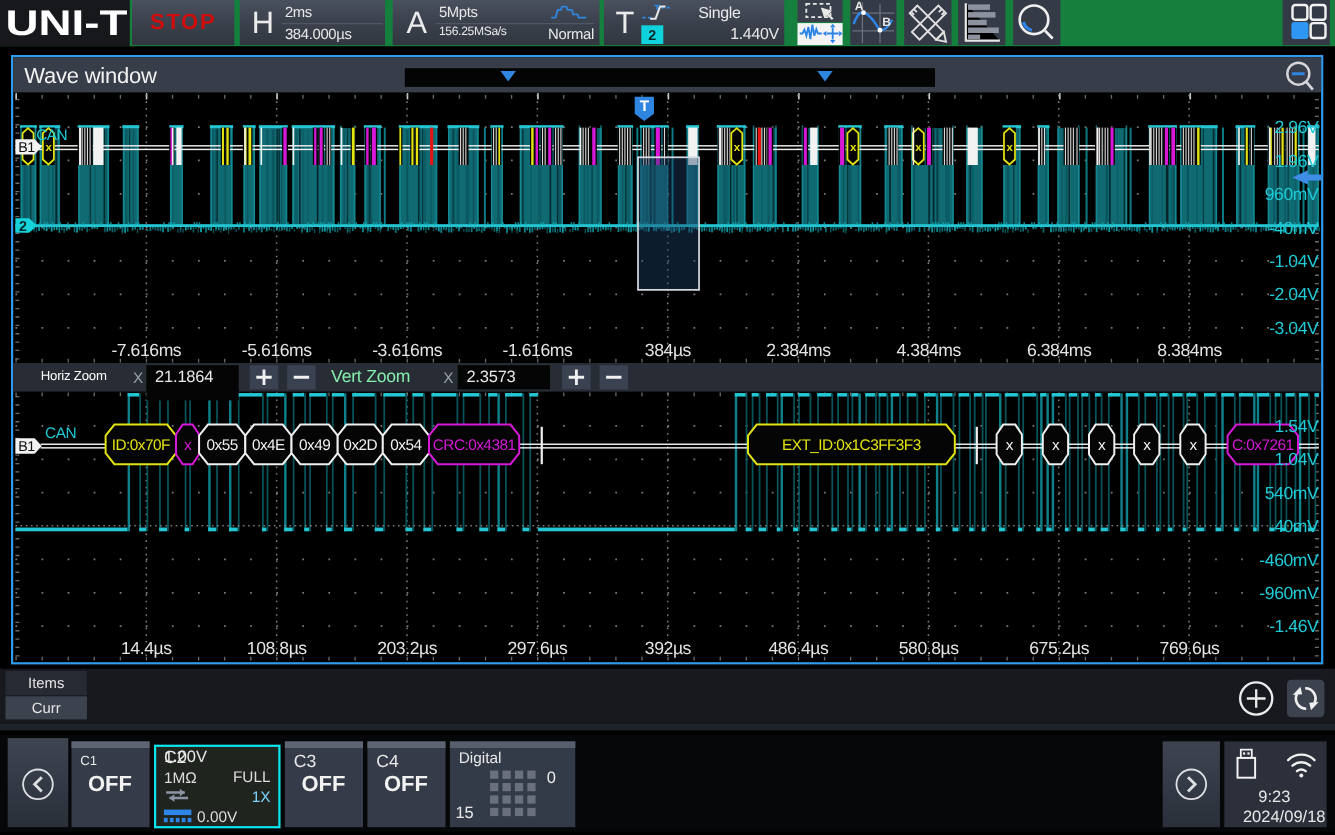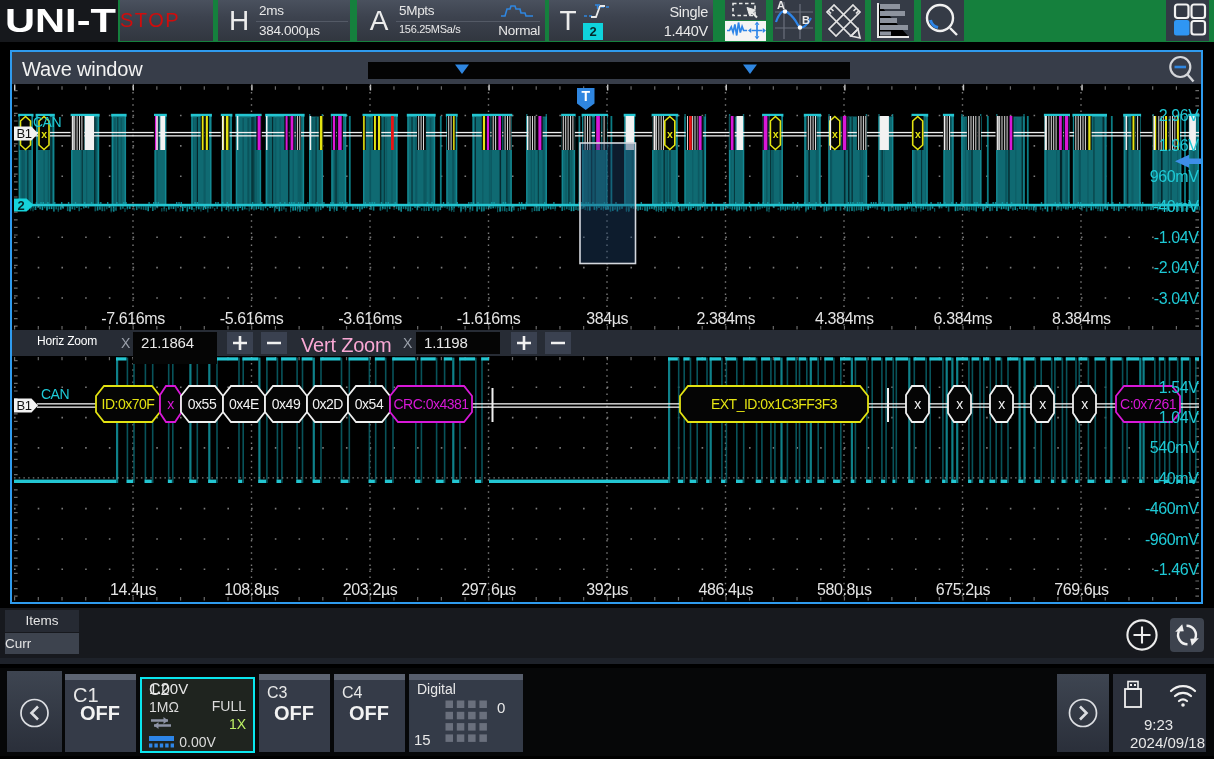--- a/index.html
+++ b/index.html
@@ -4,21 +4,21 @@
 body{width:1214px;height:759px;background:#000;font-family:"Liberation Sans",sans-serif;overflow:hidden}
 #page{position:relative;width:1214px;height:759px;background:#000}
 .abs{position:absolute}
 .panel{background:linear-gradient(180deg,#4a515e 0%,#3d434f 40%,#31363f 100%)}
 </style></head><body>
 <div id="page">
 
 <div class="abs" style="left:0;top:0;width:1214px;height:42px;background:#15803d">
   <div class="abs" style="left:0;top:0;width:118px;height:42px;background:#16181c"></div>
   <div class="abs" style="left:5px;top:0;width:114px;height:42px;color:#fff;font-weight:bold;font-size:32.5px;letter-spacing:0;transform:scaleX(1.28);transform-origin:left center;line-height:42px">UNI-T</div>
-  <div class="abs panel" style="left:120px;top:0;width:93px;height:41px;color:#d00c0c;font-weight:normal;font-size:20px;letter-spacing:1.5px;text-align:left;line-height:41px">STOP</div>
+  <div class="abs panel" style="left:120px;top:0;width:93px;height:41px;color:#d00c0c;font-weight:bold;font-size:20px;letter-spacing:1.5px;text-align:center;line-height:41px">STOP</div>
 
   <div class="abs panel" style="left:218px;top:0;width:132px;height:41px"></div>
   <div class="abs" style="left:224px;top:6px;width:30px;height:30px;color:#ececec;font-size:28px;line-height:30px;text-align:center">H</div>
   <div class="abs" style="left:256px;top:20.5px;width:92px;height:1px;background:#545a66"></div>
   <div class="abs" style="left:259px;top:3px;font-size:13.5px;color:#e8e8e8;letter-spacing:-0.3px">2ms</div>
   <div class="abs" style="left:259px;top:23px;font-size:13.5px;color:#e8e8e8;letter-spacing:-0.3px">384.000µs</div>
 
   <div class="abs panel" style="left:357px;top:0;width:188px;height:41px"></div>
   <div class="abs" style="left:364px;top:6px;width:30px;height:30px;color:#ececec;font-size:28px;line-height:30px;text-align:center">A</div>
   <div class="abs" style="left:396px;top:20.5px;width:144px;height:1px;background:#545a66"></div>
@@ -30,21 +30,21 @@
   </svg>
 
   <div class="abs panel" style="left:549px;top:0;width:164px;height:41px"></div>
   <div class="abs" style="left:553px;top:6px;width:30px;height:30px;color:#ececec;font-size:28px;line-height:30px;text-align:center">T</div>
   <svg class="abs" style="left:583px;top:3px" width="30" height="17" viewBox="0 0 30 17">
     <path d="M1 13 H10 M18 4 H28" stroke="#2f86e0" stroke-width="1.6" stroke-dasharray="3 2"></path>
     <path d="M8 14 L13 14 L17 3 L22 3" stroke="#e8e8e8" stroke-width="1.8" fill="none"></path>
     <path d="M12 2 h5 M14.5 2 v4" stroke="#2f86e0" stroke-width="1.4"></path>
   </svg>
   <div class="abs" style="left:583px;top:22.5px;width:20px;height:17px;background:#0fd3dc;color:#05282a;font-weight:bold;font-size:13px;text-align:center;line-height:17px">2</div>
-  <div class="abs" style="left:600px;top:4px;width:108px;font-size:14.5px;color:#e8e8e8;text-align:right;letter-spacing:-0.3px">Single</div>
+  <div class="abs" style="left:600px;top:4px;width:108px;font-size:14.5px;color:#e8e8e8;text-align:center;letter-spacing:-0.3px">Single</div>
   <div class="abs" style="left:600px;top:23px;width:108px;font-size:14.5px;color:#e8e8e8;text-align:right;letter-spacing:-0.3px">1.440V</div>
 
   <div class="abs" style="left:725px;top:0;width:41px;height:20px;background:#3a404b"></div>
   <div class="abs" style="left:725px;top:20.5px;width:41px;height:20.5px;background:#f4f4f4"></div>
   <svg class="abs" style="left:725px;top:0" width="41" height="41" viewBox="0 0 41 41">
     <rect x="8" y="3.5" width="22" height="12" fill="none" stroke="#e8e8e8" stroke-width="1.6" stroke-dasharray="3.5 2.5"></rect>
     <path d="M24 9.5 L32 17.5" stroke="#e8e8e8" stroke-width="2"></path>
     <path d="M22 7.5 L30.5 10 L24.5 15.5 Z" fill="#e8e8e8" stroke="#e8e8e8" stroke-width="1"></path>
     <path d="M2 30.5 h2.5 l1.8 -3.5 1.8 5.5 1.8 -8 1.8 11 1.8 -13 1.8 10 1.8 -6 1.5 4 h3.5" stroke="#2d85e8" stroke-width="1.7" fill="none"></path>
     <path d="M26.5 30.5 h11 M32 25 v11" stroke="#2d85e8" stroke-width="1.7"></path>
@@ -1683,32 +1683,32 @@
 
 <div class="abs" style="left:12px;top:330px;width:1189px;height:26px;background:#272c35"></div>
 <div class="abs" style="left:37px;top:334px;font-size:12px;color:#ffffff;letter-spacing:-0.2px">Horiz Zoom</div>
 <div class="abs" style="left:121px;top:335px;font-size:14px;color:#9aa0aa">X</div>
 <div class="abs" style="left:133px;top:331.5px;width:84px;height:32px;background:#050505;color:#e8e8e8;font-size:15px;letter-spacing:-0.2px;line-height:22px;padding-left:8px">21.1864</div>
 <div class="abs" style="left:227px;top:332px;width:26px;height:22px;background:#3a4150"></div>
 <div class="abs" style="left:261px;top:332px;width:26px;height:22px;background:#3a4150"></div>
 <svg class="abs" style="left:227px;top:332px" width="60" height="22" viewBox="0 0 60 22">
   <path d="M13 4 V18 M6 11 H20 M40 11 H54" stroke="#f0f0f0" stroke-width="2.6"></path>
 </svg>
-<div class="abs" style="left:301px;top:334px;font-size:20px;color:#f9a8d4;letter-spacing:-0.2px">Vert Zoom</div>
+<div class="abs" style="left:301px;top:334px;font-size:16px;color:#86efac;letter-spacing:-0.2px">Vert Zoom</div>
 <div class="abs" style="left:403px;top:335px;font-size:14px;color:#9aa0aa">X</div>
-<div class="abs" style="left:416px;top:331.5px;width:84px;height:22px;background:#050505;color:#e8e8e8;font-size:15px;letter-spacing:-0.2px;line-height:22px;padding-left:8px">1.1198</div>
+<div class="abs" style="left:416px;top:331.5px;width:84px;height:22px;background:#050505;color:#e8e8e8;font-size:15px;letter-spacing:-0.2px;line-height:22px;padding-left:8px">2.3573</div>
 <div class="abs" style="left:511px;top:332px;width:26px;height:22px;background:#3a4150"></div>
 <div class="abs" style="left:545px;top:332px;width:26px;height:22px;background:#3a4150"></div>
 <svg class="abs" style="left:511px;top:332px" width="60" height="22" viewBox="0 0 60 22">
   <path d="M13 4 V18 M6 11 H20 M40 11 H54" stroke="#f0f0f0" stroke-width="2.6"></path>
 </svg>
 
 <div class="abs" style="left:0;top:608px;width:1214px;height:50px;background:#17191e"></div>
 <div class="abs" style="left:5px;top:610px;width:74px;height:21.5px;background:#262a33;color:#e4e4e4;font-size:13.5px;text-align:center;line-height:21.5px">Items</div>
-<div class="abs" style="left:5px;top:632.5px;width:74px;height:21.5px;background:#3d434e;color:#e4e4e4;font-size:13.5px;text-align:left;line-height:21.5px">Curr</div>
+<div class="abs" style="left:5px;top:632.5px;width:74px;height:21.5px;background:#3d434e;color:#e4e4e4;font-size:13.5px;text-align:center;line-height:21.5px">Curr</div>
 <div class="abs" style="left:0;top:658px;width:1214px;height:6px;background:#1e222a"></div>
 <svg class="abs" style="left:1125px;top:618px" width="34" height="34" viewBox="0 0 34 34">
   <circle cx="17" cy="17" r="14.6" stroke="#ececec" stroke-width="2.1" fill="none"></circle>
   <path d="M17 8.5 V25.5 M8.5 17 H25.5" stroke="#ececec" stroke-width="2.1"></path>
 </svg>
 <div class="abs" style="left:1170px;top:618px;width:34px;height:34px;background:#3d434e;border-radius:4px"></div>
 <svg class="abs" style="left:1170px;top:618px" width="34" height="34" viewBox="0 0 34 34">
   <path d="M9 13 A9.3 9.3 0 0 0 17.5 26.3" stroke="#f0f0f0" stroke-width="2.4" fill="none"></path>
   <path d="M25 21 A9.3 9.3 0 0 0 16.5 7.7" stroke="#f0f0f0" stroke-width="2.4" fill="none"></path>
   <path d="M5.2 13.8 L12.2 6.3 L13.8 13.2 Z" fill="#f0f0f0"></path>
@@ -1716,30 +1716,30 @@
 </svg>
 
 <div class="abs" style="left:0;top:668px;width:1214px;height:88px;background:#060708"></div>
 <div class="abs" style="left:6.5px;top:671px;width:55px;height:81px;background:linear-gradient(180deg,#3e4551,#2a2f3a)"></div>
 <svg class="abs" style="left:6.5px;top:671px" width="55" height="81" viewBox="0 0 55 81">
   <circle cx="27.5" cy="42" r="13.5" stroke="#dcdee2" stroke-width="1.7" fill="none"></circle>
   <path d="M31 35.5 L24.5 42 L31 48.5" stroke="#dcdee2" stroke-width="2.6" fill="none"></path>
 </svg>
 
 <div class="abs" style="left:65px;top:674px;width:70.5px;height:78px;background:#353b48;border-top:6px solid #5d6472"></div>
-<div class="abs" style="left:73px;top:684px;font-size:20px;color:#e8e8e8">C1</div>
+<div class="abs" style="left:73px;top:684px;font-size:12px;color:#e8e8e8">C1</div>
 <div class="abs" style="left:65px;top:702px;width:70px;text-align:center;font-size:20px;font-weight:bold;color:#f2f2f2">OFF</div>
 
 <div class="abs" style="left:140px;top:676.5px;width:114.5px;height:76px;background:#1f241f;border:2.5px solid #0ae6ee"></div>
 <div class="abs" style="left:149px;top:681px;font-size:16px;color:#e8e8e8">C2</div>
 <div class="abs" style="left:149px;top:699px;font-size:14px;color:#dcdcdc">1MΩ</div>
 <div class="abs" style="left:149px;top:746px;width:97px"></div>
 <div class="abs" style="left:149px;top:680px;width:97px;font-size:15px;color:#e8e8e8">1.00V</div>
 <div class="abs" style="left:149px;top:698px;width:97px;text-align:right;font-size:14px;color:#dcdcdc">FULL</div>
-<div class="abs" style="left:149px;top:716px;width:97px;text-align:right;font-size:14px;color:#bef264">1X</div>
+<div class="abs" style="left:149px;top:716px;width:97px;text-align:right;font-size:14px;color:#7dd3fc">1X</div>
 <div class="abs" style="left:149px;top:734px;width:97px;text-align:center;font-size:14px;color:#dcdcdc">0.00V</div>
 <svg class="abs" style="left:148px;top:716px" width="26" height="14" viewBox="0 0 26 14">
   <path d="M3 4.5 H20 M6 9.5 H23" stroke="#8d93a5" stroke-width="2.4"></path>
   <path d="M20 4.5 l-4.5 -3.5 v7 Z M6 9.5 l4.5 -3.5 v7 Z" fill="#8d93a5"></path>
 </svg>
 <svg class="abs" style="left:148px;top:735px" width="28" height="14" viewBox="0 0 28 14">
   <rect x="1" y="1" width="25" height="5" fill="#2d85e8"></rect>
   <g fill="#2d85e8">
         <rect x="1" y="8.5" width="3.4" height="4"></rect>
         <rect x="6.4" y="8.5" width="3.4" height="4"></rect>

